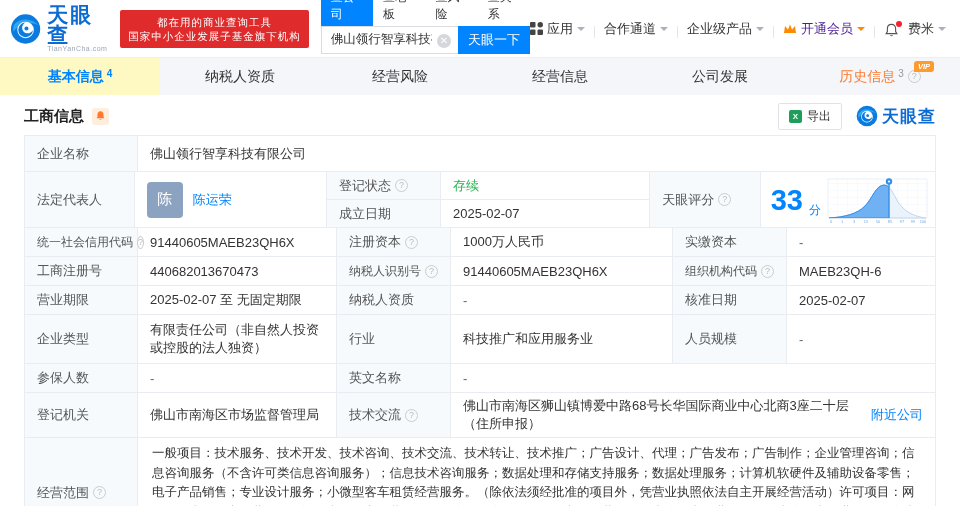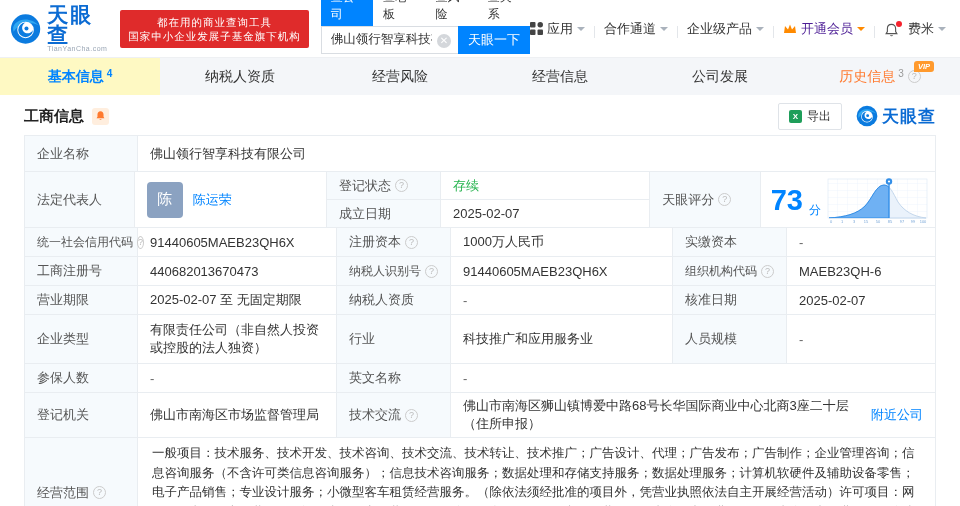--- a/index.html
+++ b/index.html
@@ -245,21 +245,21 @@
         <div class="sub">
           <div class="cell lab w3" style="width:114px;">成立日期</div>
           <div class="cell val grow" style="border-right:none;">2025-02-07</div>
         </div>
       </div>
       <div class="cell lab w5">
         <span>天眼评分</span>
           <span class="qmark">?</span>
       </div>
       <div class="cell val w6 score-cell">
-        <span class="score-num">73</span>
+        <span class="score-num">33</span>
         <span class="score-unit">分</span>
         <svg width="102" height="48" viewBox="0 0 102 48">
           <defs>
             <pattern id="grid" width="10" height="7" patternUnits="userSpaceOnUse">
               <path d="M10 0 H0 V7" fill="none" stroke="#e4eefb" stroke-width="0.6"></path>
             </pattern>
             <clipPath id="clipBlue">
                 <rect x="0" y="0" width="62" height="42"></rect>
               </clipPath>
           </defs>

